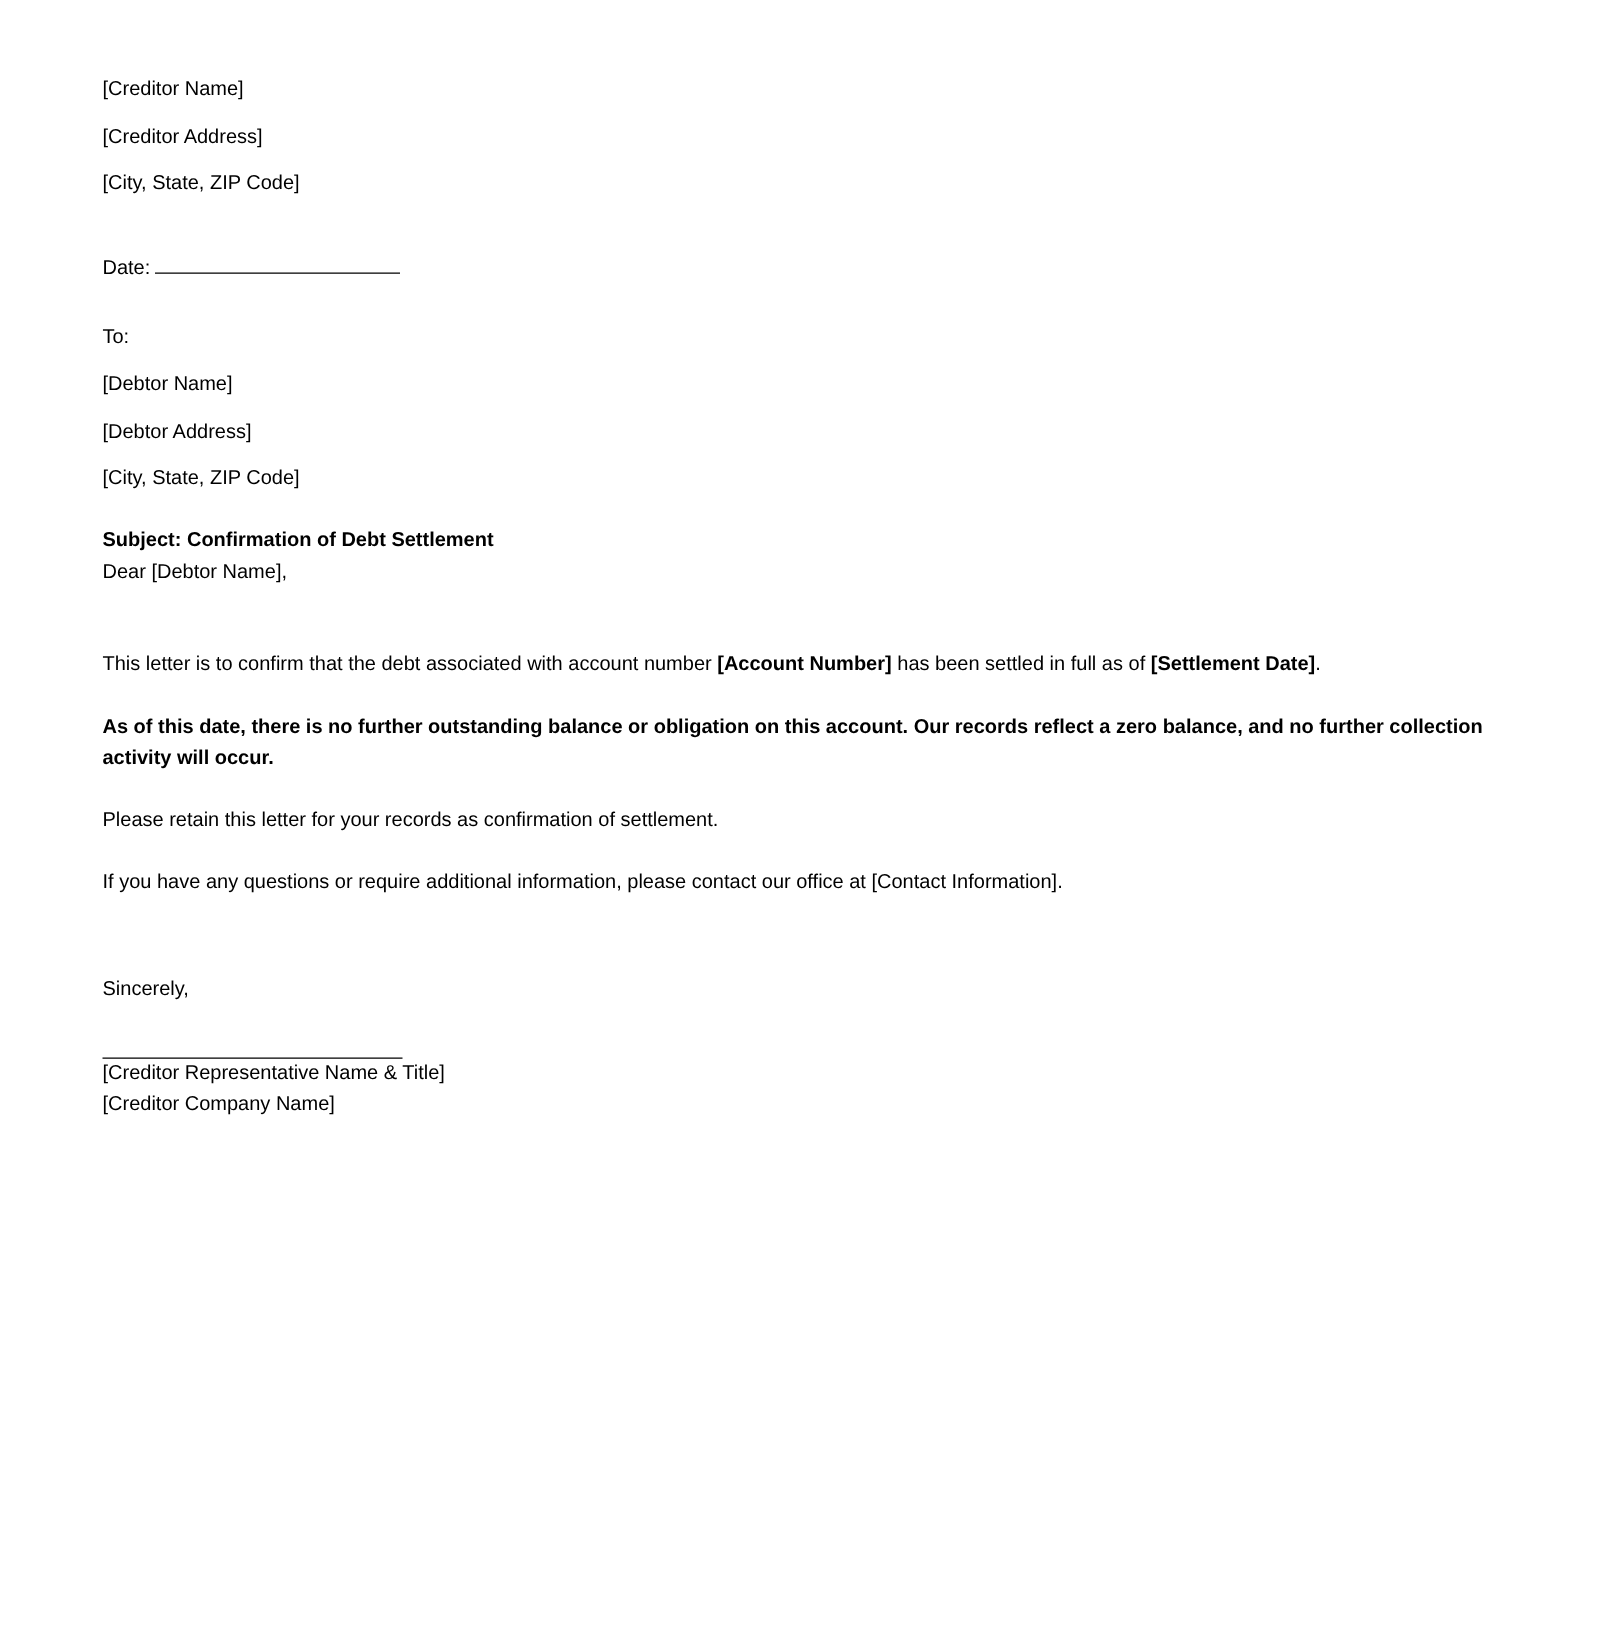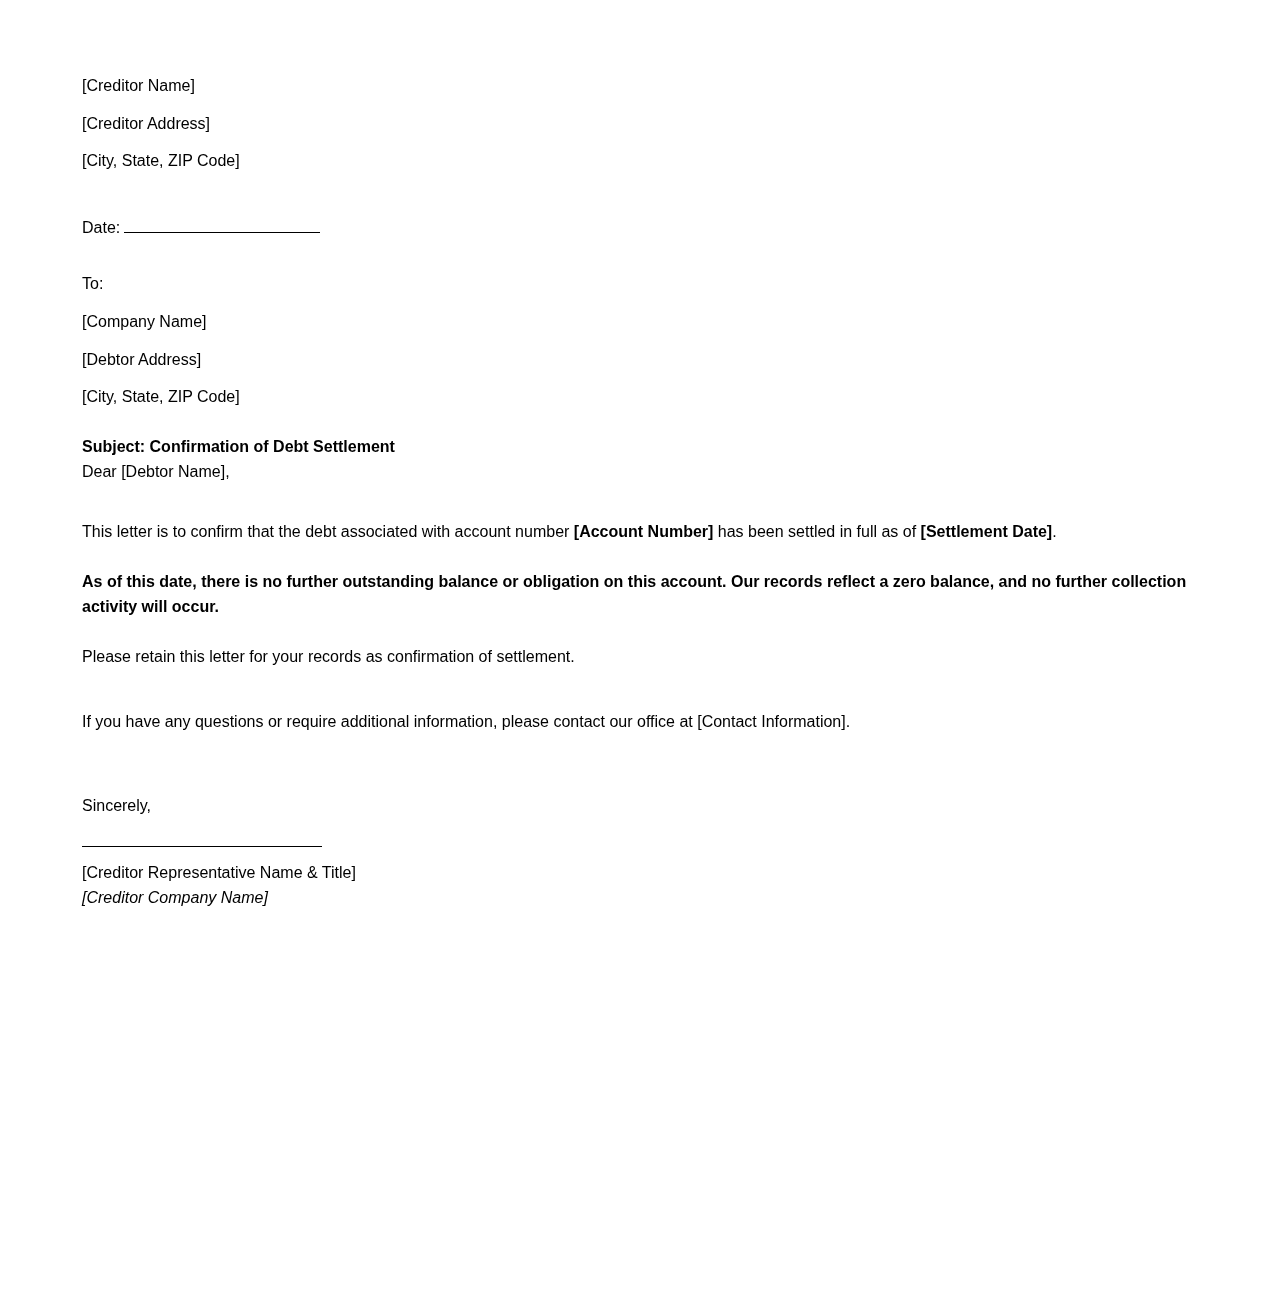--- a/index.html
+++ b/index.html
@@ -20,21 +20,20 @@
       position: absolute;
       left: 82px;
       top: 0;
       width: 1110px;
     }
     .line {
       position: absolute;
       left: 0;
       white-space: nowrap;
       line-height: 20px;
-      margin-top: 14px;
     }
     .para {
       position: absolute;
       left: 0;
       width: 1110px;
       line-height: 25px;
     }
     b { font-weight: bold; }
     .date-blank {
       display: inline-block;
@@ -60,38 +59,38 @@
 
   <div class="line" style="top:62px;">[Creditor Name]</div>
   <div class="line" style="top:100px;text-align:right;">[Creditor Address]</div>
   <div class="line" style="top:137px;">[City, State, ZIP Code]</div>
 
   <div class="line" style="top:203px;">
     <span>Date:</span><span class="date-blank"></span>
   </div>
 
   <div class="line" style="top:260px;">To:</div>
-  <div class="line" style="top:298px;">[Company Name]</div>
+  <div class="line" style="top:298px;">[Debtor Name]</div>
   <div class="line" style="top:336px;text-align:center;">[Debtor Address]</div>
   <div class="line" style="top:373px;">[City, State, ZIP Code]</div>
 
   <div class="line" style="top:423px; font-weight:bold;">Subject: Confirmation of Debt Settlement</div>
 
   <div class="line" style="top:448px;">Dear [Debtor Name],</div>
 
   <div class="para" style="top:519px;">
     <span>This letter is to confirm that the debt associated with account number </span><b>[Account Number]</b><span> has been settled in full as of </span><b>[Settlement Date]</b><span>.</span>
   </div>
 
   <div class="para" style="top:569px;font-weight:bold;">As of this date, there is no further outstanding balance or obligation on this account. Our records reflect a zero balance, and no further collection activity will occur.</div>
 
   <div class="para" style="top:644px;">Please retain this letter for your records as confirmation of settlement.</div>
 
-  <div class="para" style="top:693px;margin-top:16px;">If you have any questions or require additional information, please contact our office at [Contact Information].</div>
+  <div class="para" style="top:693px;">If you have any questions or require additional information, please contact our office at [Contact Information].</div>
 
   <div class="line" style="top:782px;">Sincerely,</div>
 
   <div class="sig-line"></div>
 
   <div class="line" style="top:849px;">[Creditor Representative Name &amp; Title]</div>
-  <div class="line" style="top:874px;font-style:italic;">[Creditor Company Name]</div>
+  <div class="line" style="top:874px;">[Creditor Company Name]</div>
 
 </div>
 
 </body></html>

